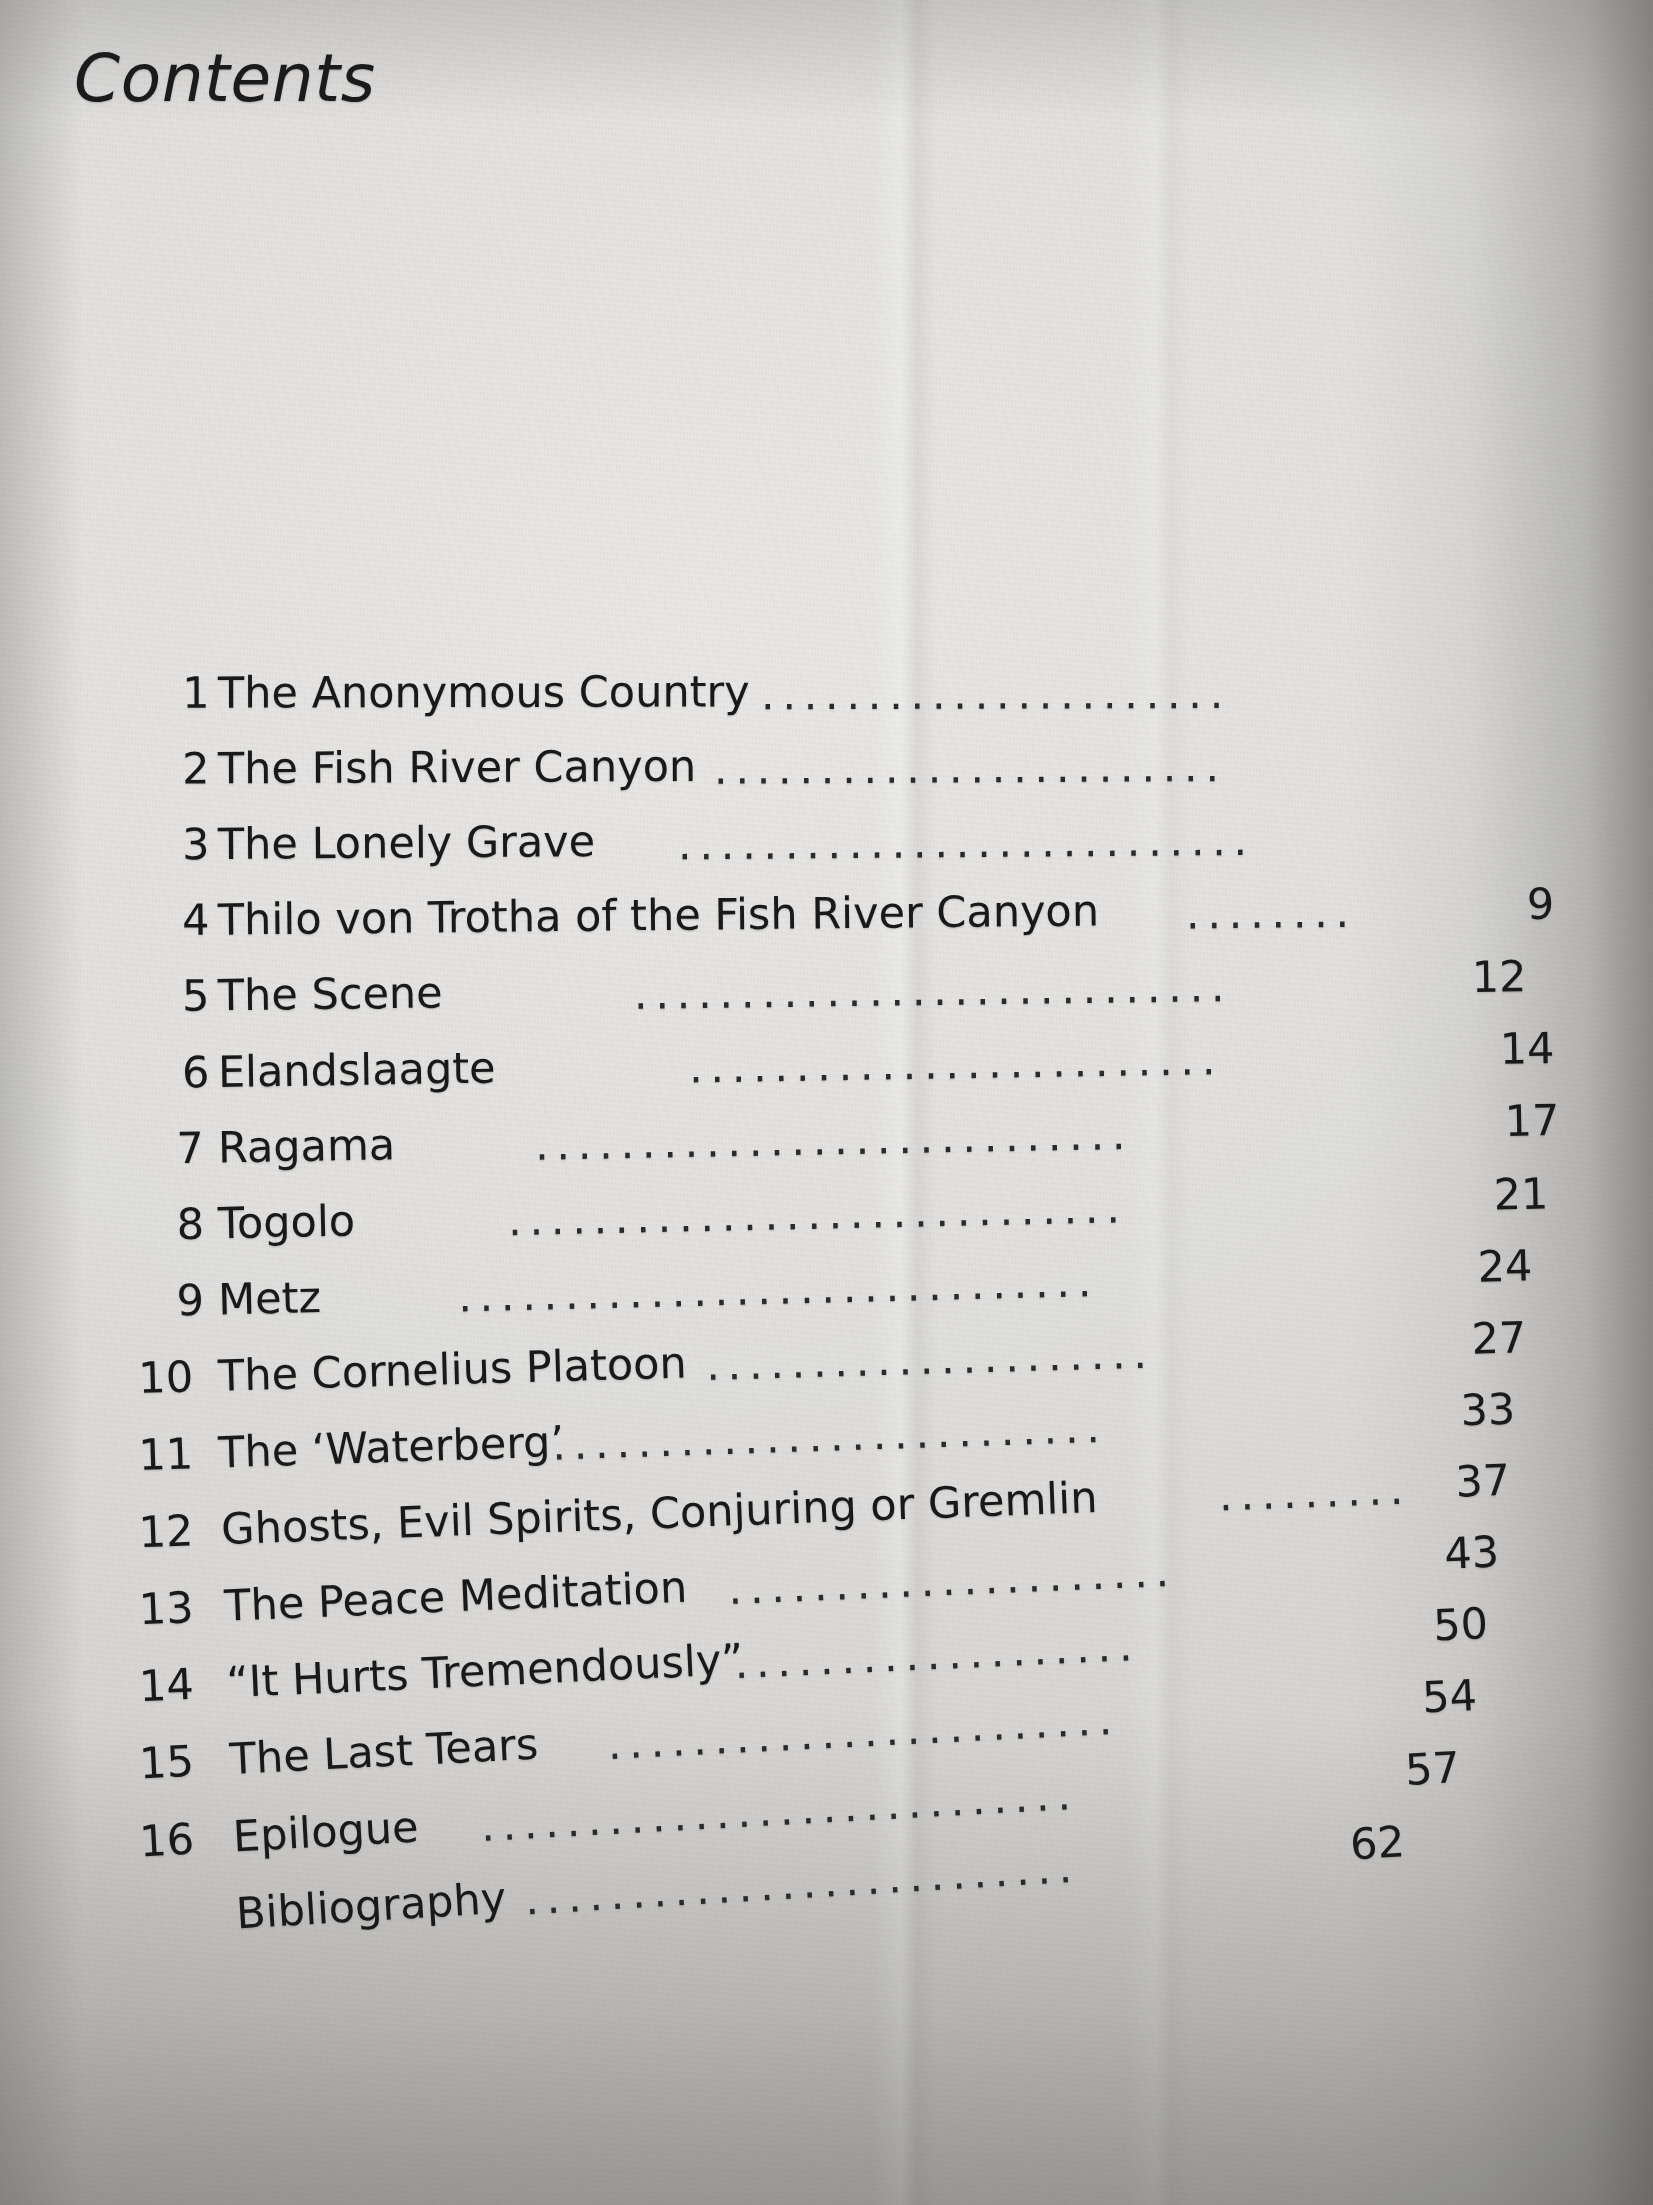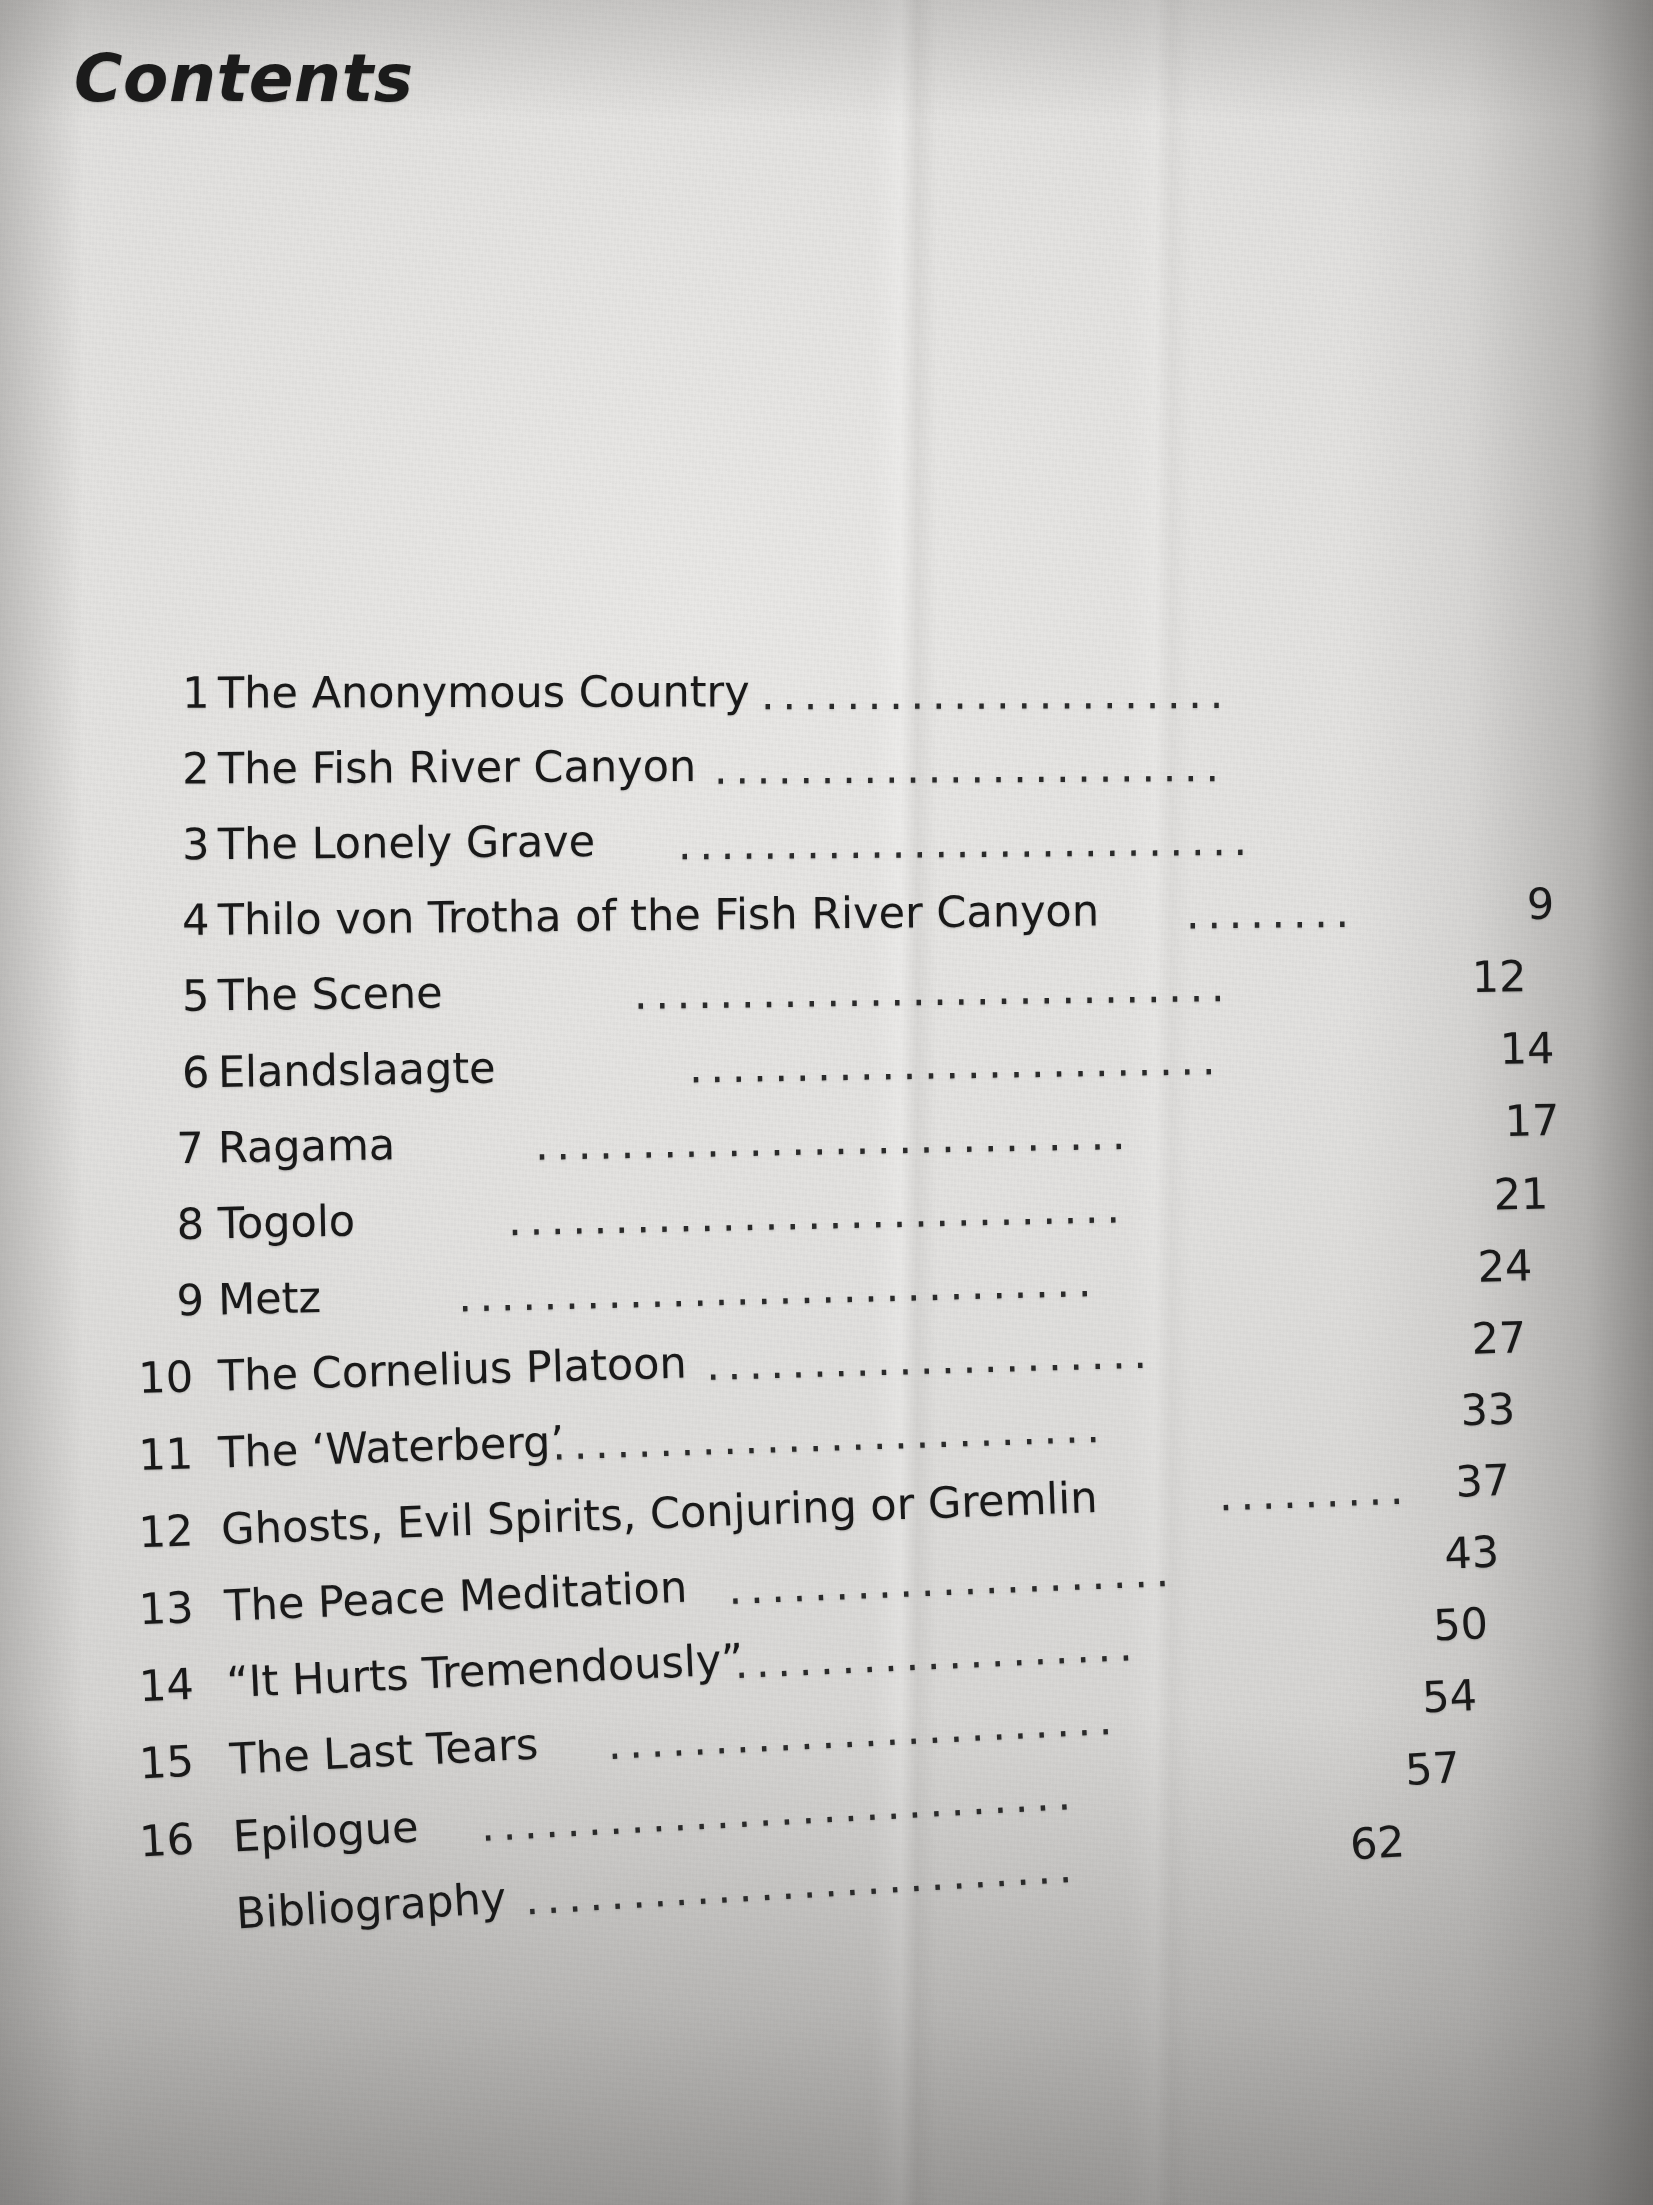--- a/index.html
+++ b/index.html
@@ -76,21 +76,21 @@
     pointer-events: none;
   }
 
   
   #contents-title {
     position: absolute;
     left: 74px;
     top: 40px;
     font-family: "DejaVu Sans", sans-serif;
     font-style: italic;
-    font-weight: 700;
+    font-weight: 400;
     font-size: 66px;
     letter-spacing: 0.6px;
     color: #1b1b1b;
     text-shadow: 0 1.1px 1.7px rgba(90,88,86,0.35);
   }
 
   
   #toc {
     position: absolute;
     left: 83px;

